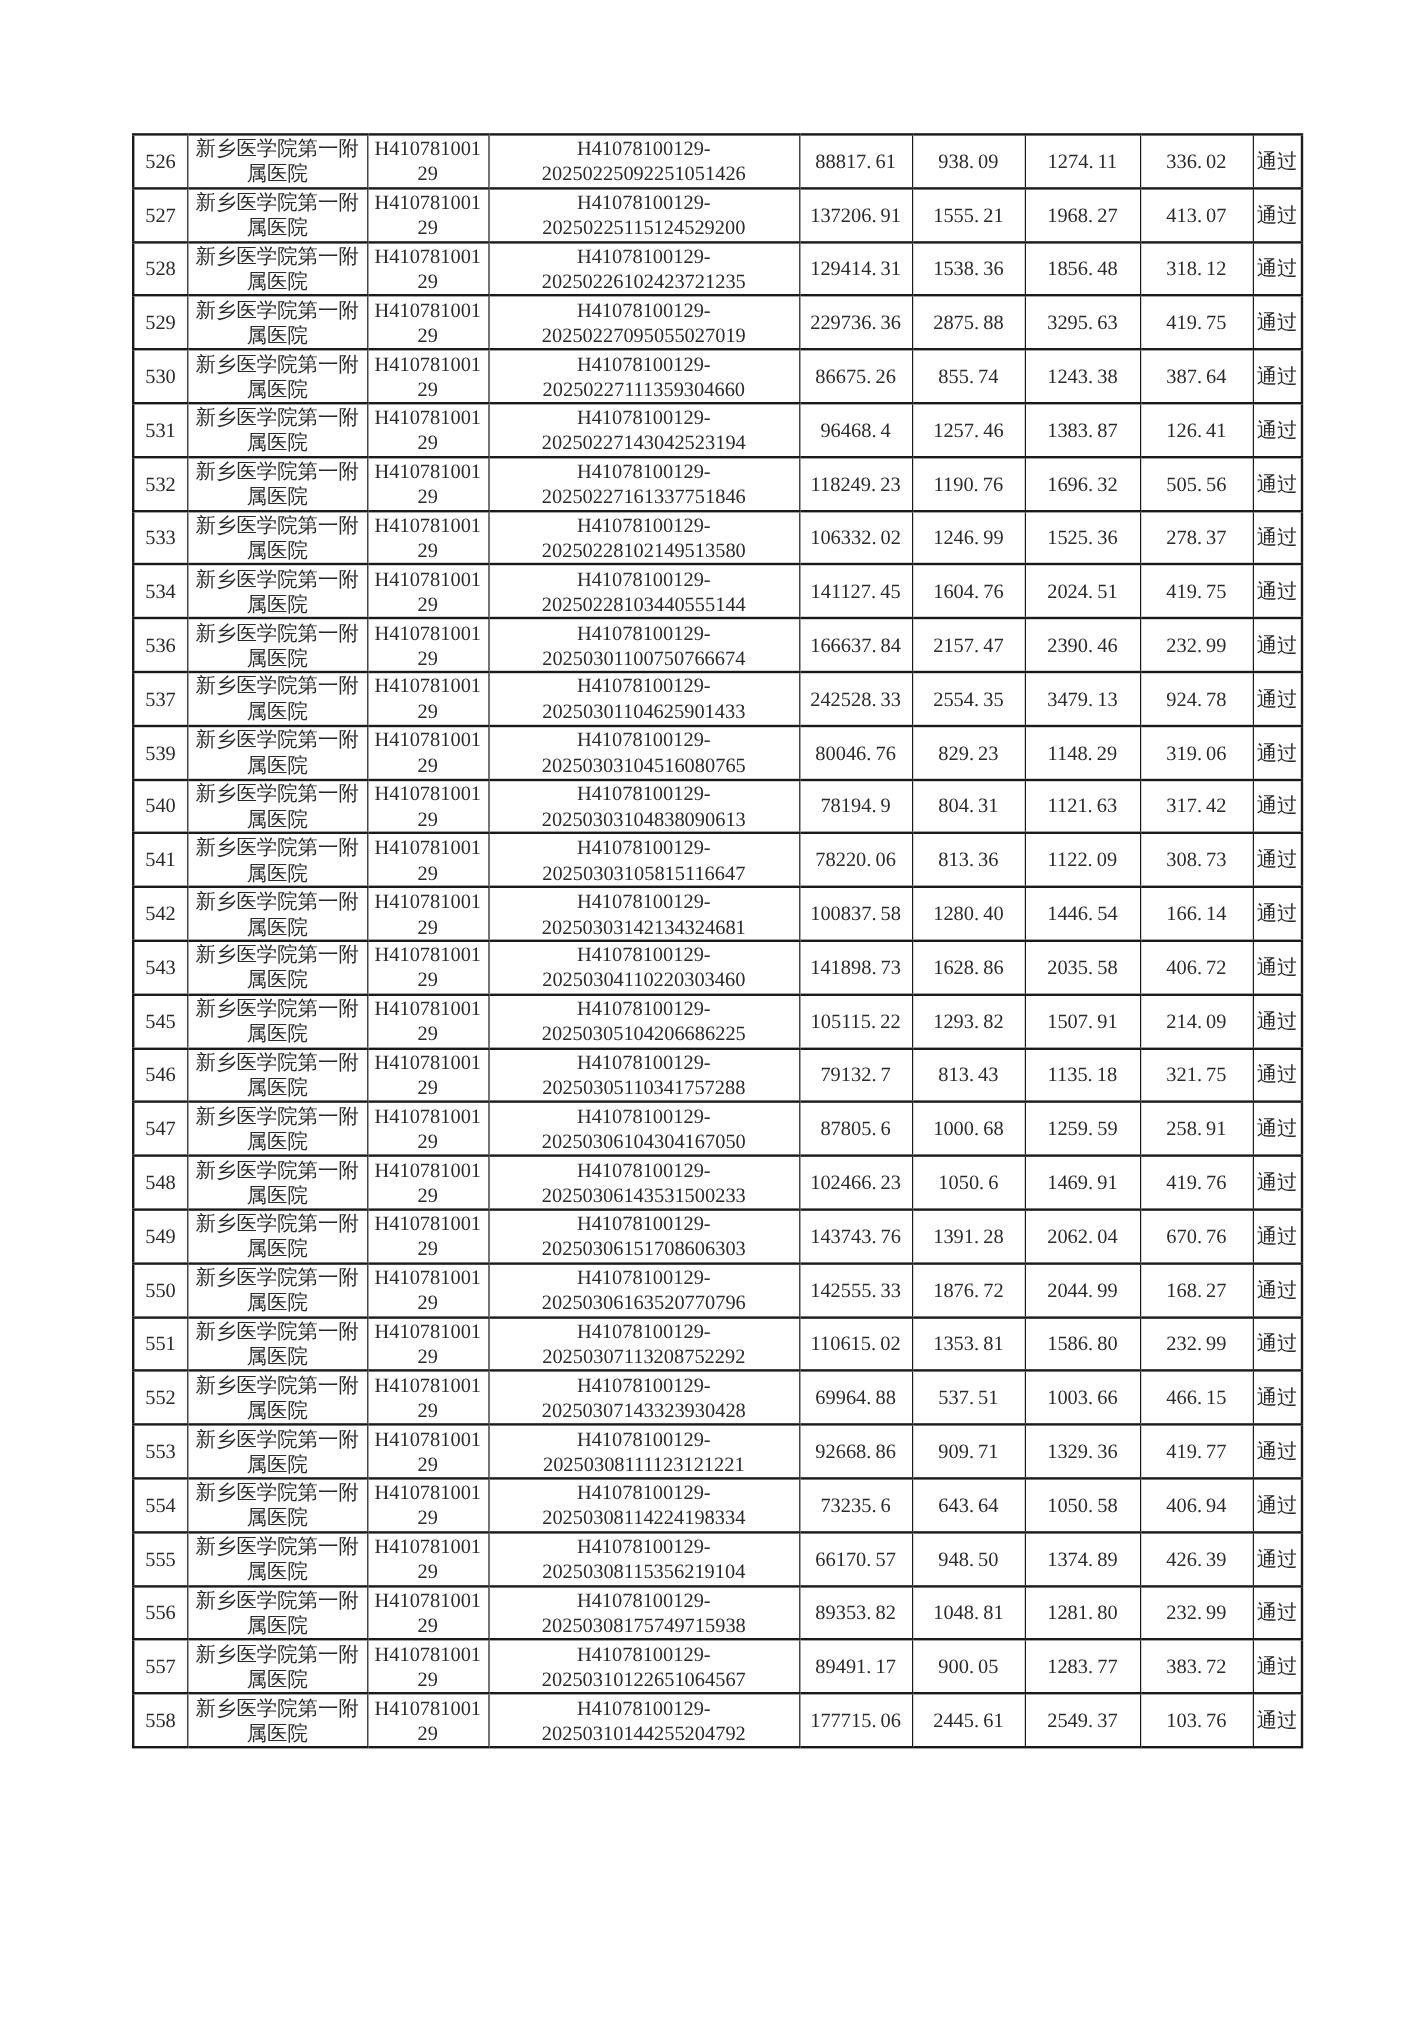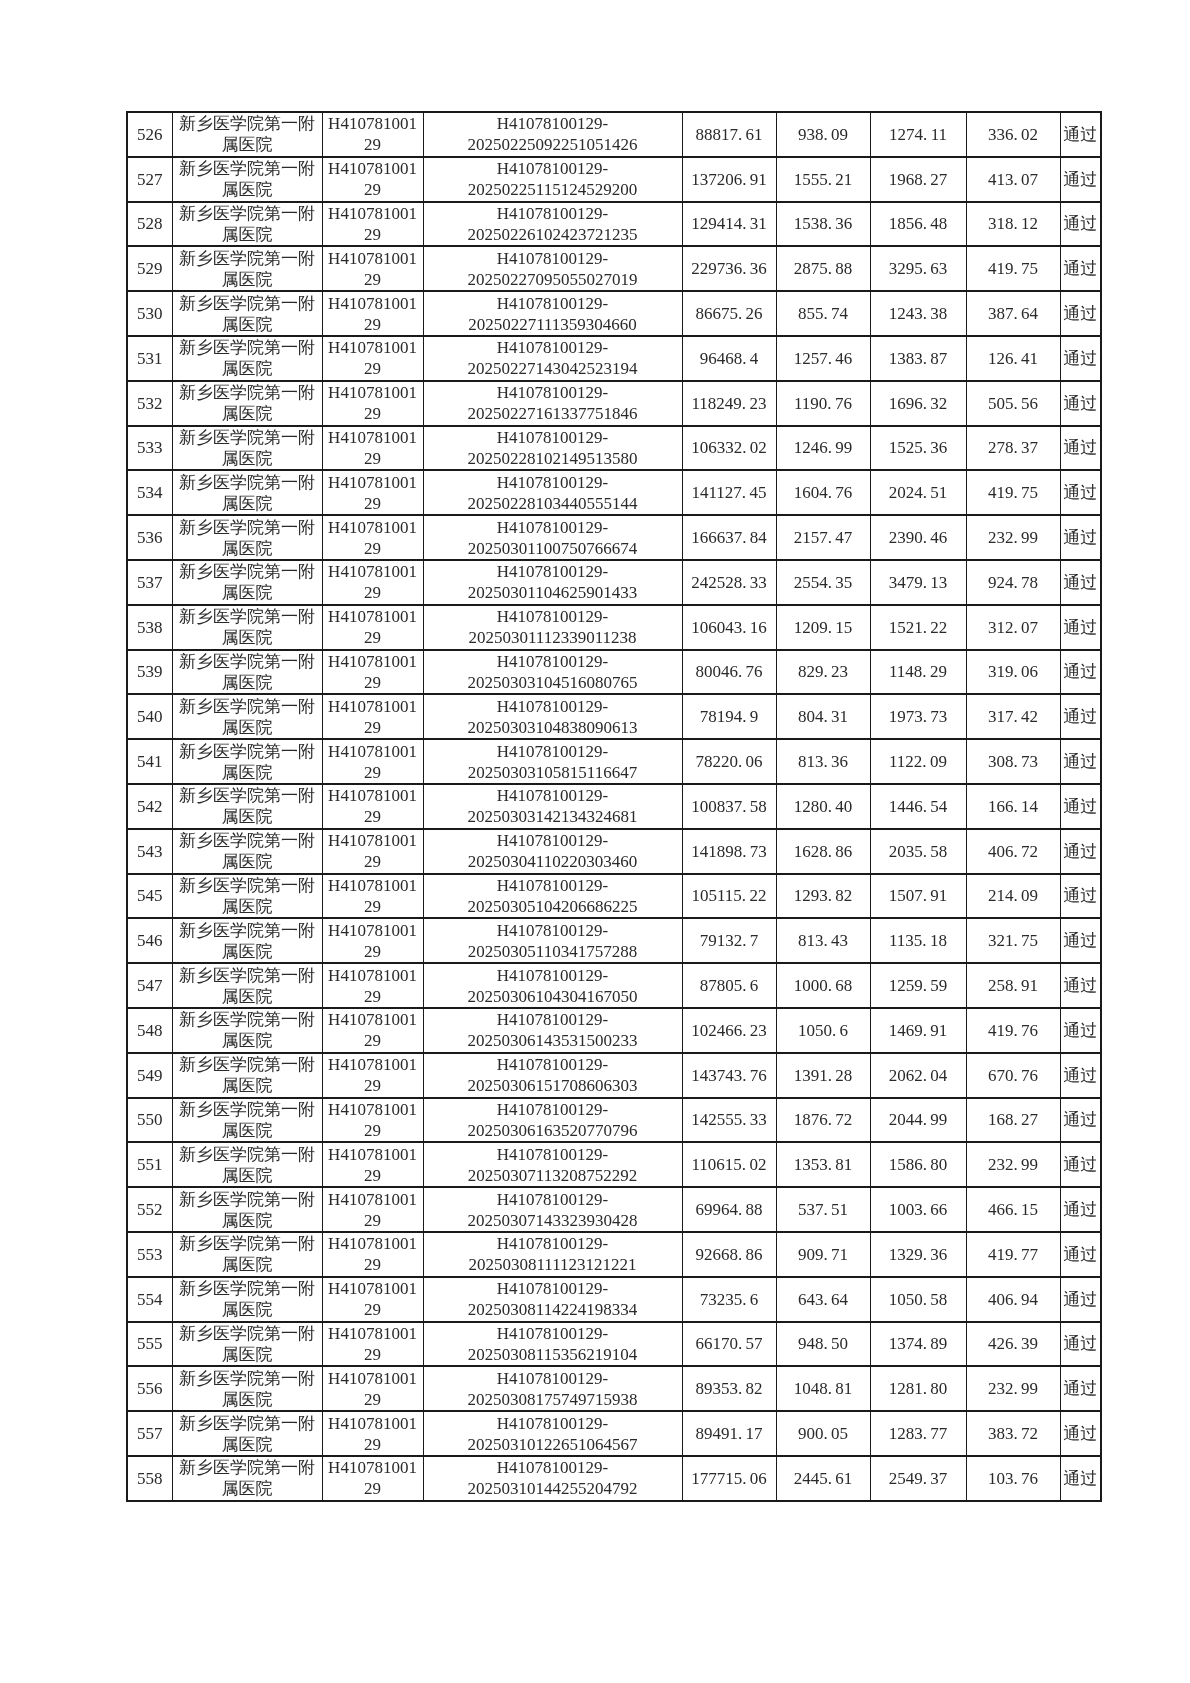--- a/index.html
+++ b/index.html
@@ -11,21 +11,21 @@
     width: 1190px;
     height: 1683px;
     position: relative;
     overflow: hidden;
     font-family: "Liberation Serif", "DejaVu Serif", serif;
     color: #2a2a2a;
   }
   .sheet {
     position: absolute;
     top: 111px;
-    left: 126px;
+    left: 110px;
   }
   table.voucher-table {
     border-collapse: collapse;
     table-layout: fixed;
     width: 974px;
     border: 2px solid #1a1a1a;
   }
   table.voucher-table td {
     border-left: 1px solid #1a1a1a;
     border-right: 1px solid #1a1a1a;
@@ -174,49 +174,38 @@
           <td class="wrap-cell">新乡医学院第一附<br>属医院</td>
           <td class="wrap-cell">H410781001<br>29</td>
           <td class="wrap-cell">H41078100129-<br>20250301104625901433</td>
           <td>242528. 33</td>
           <td>2554. 35</td>
           <td>3479. 13</td>
           <td>924. 78</td>
           <td>通过</td>
         </tr>
         <tr>
-          <td>538</td>
-          <td class="wrap-cell">新乡医学院第一附<br>属医院</td>
-          <td class="wrap-cell">H410781001<br>29</td>
-          <td class="wrap-cell">H41078100129-<br>20250301112339011238</td>
-          <td>106043. 16</td>
-          <td>1209. 15</td>
-          <td>1521. 22</td>
-          <td>312. 07</td>
-          <td>通过</td>
-        </tr>
-        <tr>
           <td>539</td>
           <td class="wrap-cell">新乡医学院第一附<br>属医院</td>
           <td class="wrap-cell">H410781001<br>29</td>
           <td class="wrap-cell">H41078100129-<br>20250303104516080765</td>
           <td>80046. 76</td>
           <td>829. 23</td>
           <td>1148. 29</td>
           <td>319. 06</td>
           <td>通过</td>
         </tr>
         <tr>
           <td>540</td>
           <td class="wrap-cell">新乡医学院第一附<br>属医院</td>
           <td class="wrap-cell">H410781001<br>29</td>
           <td class="wrap-cell">H41078100129-<br>20250303104838090613</td>
           <td>78194. 9</td>
           <td>804. 31</td>
-          <td>1973. 73</td>
+          <td>1121. 63</td>
           <td>317. 42</td>
           <td>通过</td>
         </tr>
         <tr>
           <td>541</td>
           <td class="wrap-cell">新乡医学院第一附<br>属医院</td>
           <td class="wrap-cell">H410781001<br>29</td>
           <td class="wrap-cell">H41078100129-<br>20250303105815116647</td>
           <td>78220. 06</td>
           <td>813. 36</td>

